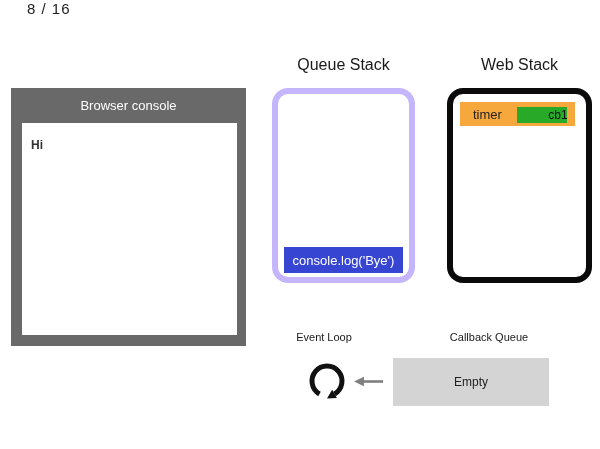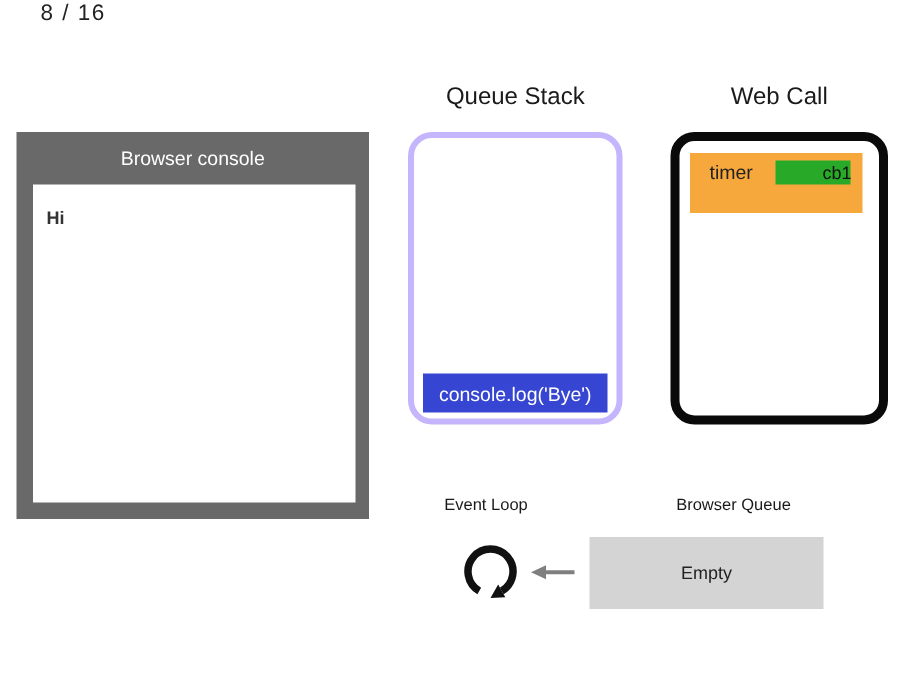--- a/index.html
+++ b/index.html
@@ -22,28 +22,28 @@
   #console-body { position: absolute; left: 11px; top: 35px; right: 9px; bottom: 11px; background: #fff; }
   #console-line { margin: 15px 0 0 9px; font-weight: bold; font-size: 12px; color: #333; }
 
   
   .panel-title { font-size: 16px; text-align: center; color: #1a1a1a; }
   #call-stack-title { left: 272px; top: 56px; width: 143px; }
   #web-apis-title  { left: 447px; top: 56px; width: 145px; }
 
   
   #call-stack-box { left: 272px; top: 88px; width: 143px; height: 195px;
-    border: 4px solid #c4b5fd; border-radius: 16px; background: #fff; }
+    border: 6px solid #c4b5fd; border-radius: 16px; background: #fff; }
   #stack-frame { position: absolute; left: 6px; right: 6px; bottom: 4px; height: 26px;
     color: #fff; font-size: 13px; display: flex; align-items: center; justify-content: center; }
 
   
   #web-apis-box { left: 447px; top: 88px; width: 145px; height: 195px;
     border: 6px solid #0a0a0a; border-radius: 16px; background: #fff; }
-  #api-task-bar { position: absolute; left: 7px; top: 8px; width: 115px; height: 40px; }
+  #api-task-bar { position: absolute; left: 7px; top: 8px; width: 115px; height: 24px; }
   #api-task-label { position: absolute; left: 13px; top: 0; height: 26px; line-height: 26px;
     font-size: 13px; color: #222; }
   #api-callback { position: absolute; left: 57px; top: 5px; width: 50px; height: 16px;
     font-size: 12px; color: #111; display: flex; align-items: center; justify-content: center; }
 
   
   .small-title { font-size: 11px; text-align: center; color: #1a1a1a; }
   #event-loop-title { left: 279px; top: 331px; width: 90px; }
   #callback-queue-title { left: 393px; top: 331px; width: 192px; }
   #event-loop-icon-wrap { left: 305px; top: 359px; width: 44px; height: 44px; }
@@ -61,21 +61,21 @@
   <div id="console-body">
     <div id="console-line">Hi</div>
   </div>
 </div>
 
 <div class="abs panel-title" id="call-stack-title">Queue Stack</div>
 <div class="abs" id="call-stack-box">
   <div id="stack-frame" style="background-color: rgb(55, 70, 210);">console.log('Bye')</div>
 </div>
 
-<div class="abs panel-title" id="web-apis-title">Web Call</div>
+<div class="abs panel-title" id="web-apis-title">Web Stack</div>
 <div class="abs" id="web-apis-box">
   <div id="api-task-bar" style="background-color: rgb(247, 168, 60);">
     <span id="api-task-label">timer</span>
     <div id="api-callback" style="background-color: rgb(40, 170, 40); padding-left: 32px;">cb1</div>
   </div>
 </div>
 
 <div class="abs small-title" id="event-loop-title">Event Loop</div>
 <div class="abs" id="event-loop-icon-wrap">
   <svg width="44" height="44" viewBox="0 0 44 44">
@@ -84,14 +84,14 @@
   </svg>
 </div>
 
 <div class="abs" id="flow-arrow-wrap">
   <svg width="32" height="17" viewBox="0 0 32 17">
     <line x1="30" y1="8.5" x2="9" y2="8.5" stroke-width="2.6" style="stroke: rgb(127, 127, 127);"></line>
     <polygon points="1,8.5 11,3.8 11,13.2" style="fill: rgb(127, 127, 127);"></polygon>
   </svg>
 </div>
 
-<div class="abs small-title" id="callback-queue-title">Browser Queue</div>
+<div class="abs small-title" id="callback-queue-title">Callback Queue</div>
 <div class="abs" id="queue-box" style="background-color: rgb(212, 212, 212);">Empty</div>
 
 </body></html>

